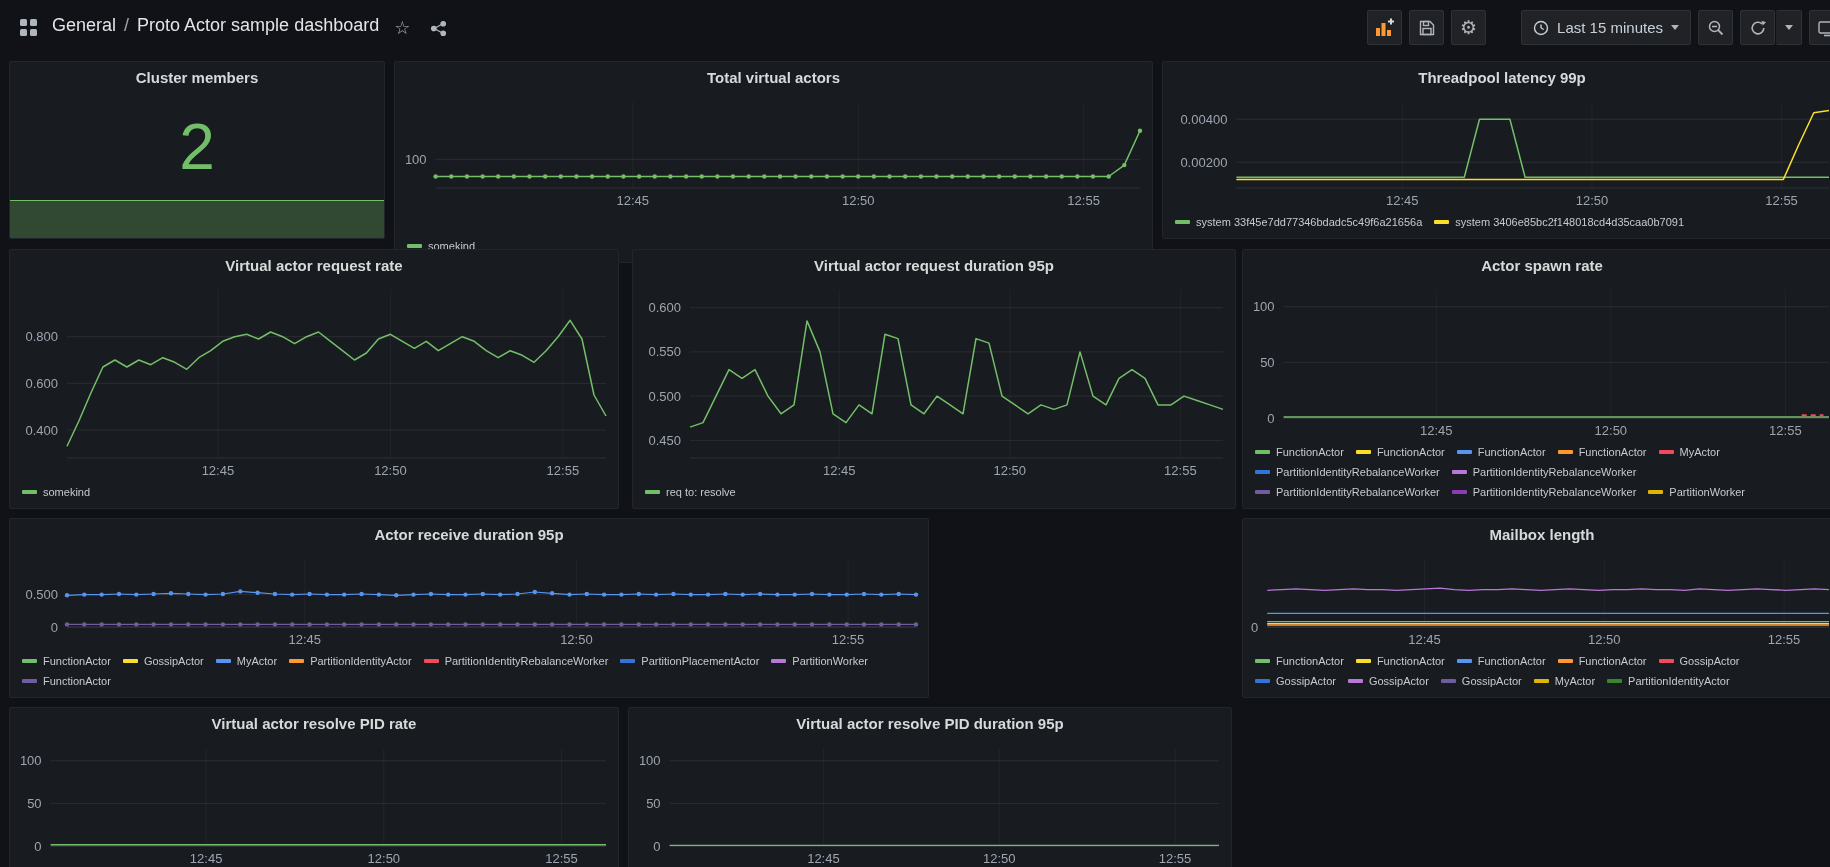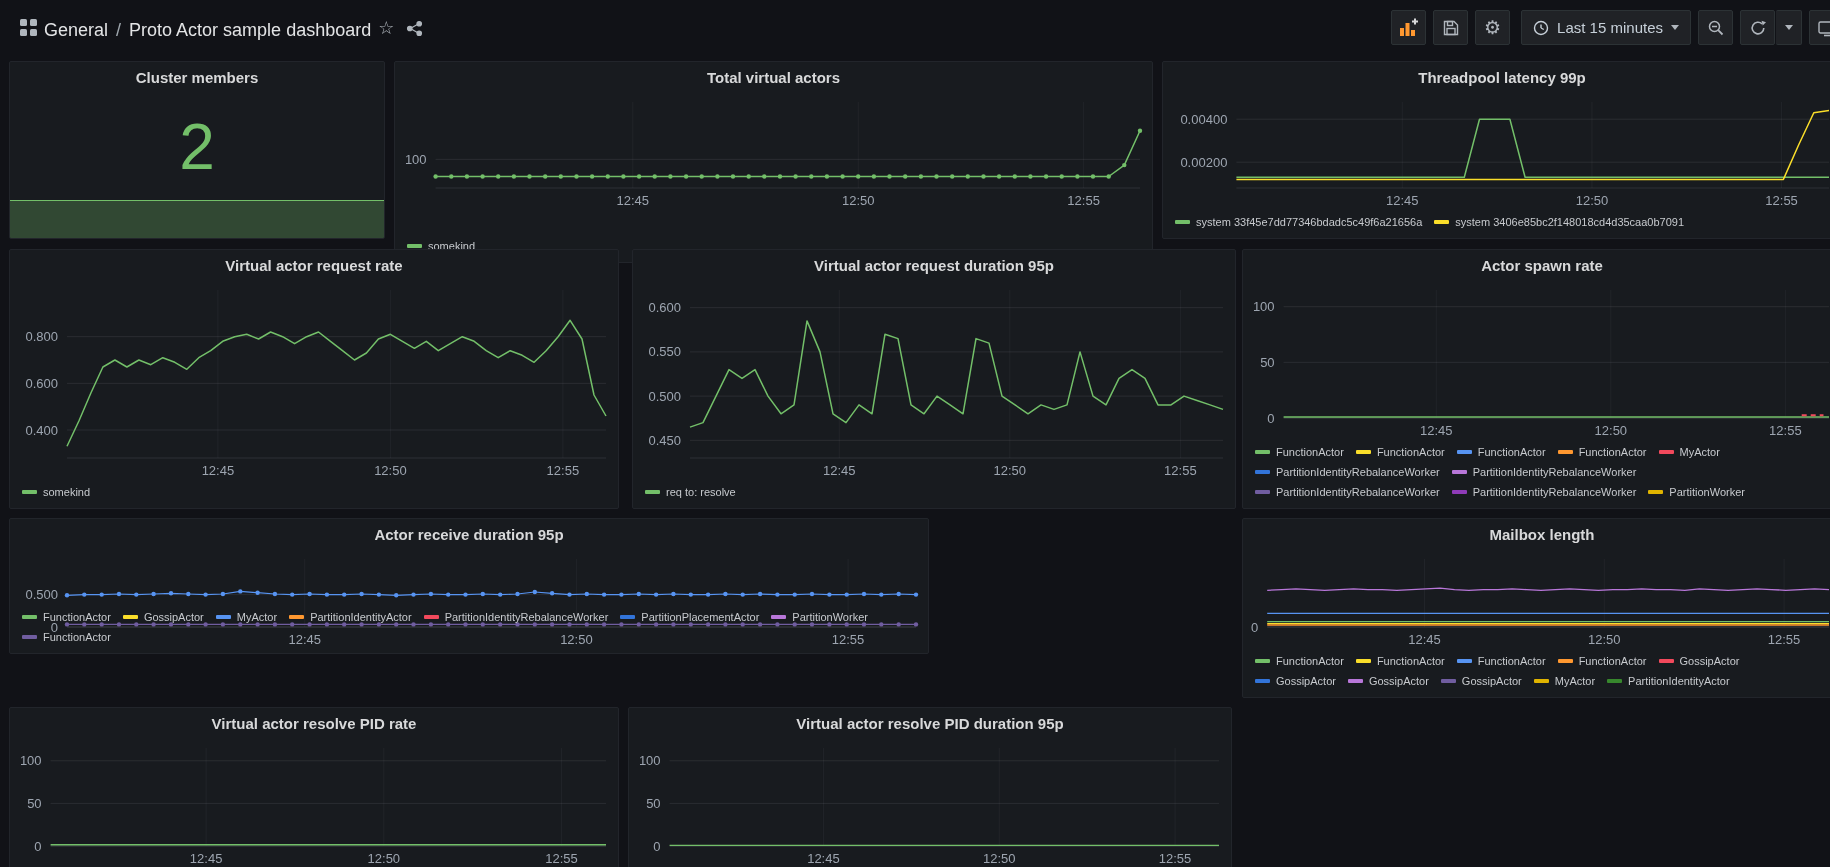--- a/index.html
+++ b/index.html
@@ -1,20 +1,20 @@
 <!DOCTYPE html>
 <html><head>
 <meta charset="utf-8">
 <style>
   *{margin:0;padding:0;box-sizing:border-box}
   html,body{width:1830px;height:867px;overflow:hidden;background:#111217;
     font-family:"Liberation Sans",sans-serif;color:#d8d9da}
   
   .navbar{position:relative;height:56px;display:flex;align-items:center;padding:0 16px;background:#111217}
-  .nav-left{display:flex;align-items:flex-end;gap:2px}
+  .nav-left{display:flex;align-items:flex-start;gap:10px}
   .crumb{font-size:18px;color:#e3e4e6;cursor:pointer;white-space:nowrap}
   .crumb-sep{font-size:18px;color:#9fa7ae}
   .icon-plain{background:none;border:none;color:#aeb4bb;font-size:18px;cursor:pointer;
     display:inline-flex;align-items:center;justify-content:center;width:26px;height:26px}
   .nav-right{position:absolute;right:-14px;top:10px;display:flex;gap:7px;align-items:center}
   .tool-btn{height:35px;min-width:35px;background:#202226;border:1px solid #2c3235;border-radius:2px;
     color:#c7d0d9;display:inline-flex;align-items:center;justify-content:center;cursor:pointer;font-size:15px}
   .time-btn{padding:0 11px;gap:8px}
   .caret{width:0;height:0;border-left:4.5px solid transparent;border-right:4.5px solid transparent;
     border-top:5px solid #b0b6bd;display:inline-block}
@@ -86,21 +86,21 @@
     <button class="tool-btn">
       <svg width="18" height="18" viewBox="0 0 18 18" fill="none" stroke="#b0b6bd" stroke-width="1.4">
           <path d="M2.5 2.5 h9.5 l3.5 3.5 v9.5 h-13 z"></path>
           <rect x="5.5" y="2.5" width="5" height="4"></rect>
           <rect x="5" y="9.5" width="8" height="6"></rect>
         </svg>
     </button>
     <button class="tool-btn">
       <span class="gear-glyph">⚙</span>
     </button>
-    <button class="tool-btn time-btn" style="margin-left:4px">
+    <button class="tool-btn time-btn" style="margin-left:28px">
       <svg width="16" height="16" viewBox="0 0 16 16" fill="none" stroke="#c7d0d9" stroke-width="1.4">
           <circle cx="8" cy="8" r="6.5"></circle>
           <line x1="8" y1="8" x2="8" y2="4.5"></line>
           <line x1="8" y1="8" x2="10.8" y2="9.5"></line>
         </svg>
       <span>Last 15 minutes</span>
       <i class="caret"></i>
     </button>
     <button class="tool-btn">
       <svg width="18" height="18" viewBox="0 0 18 18" fill="none" stroke="#b0b6bd" stroke-width="1.5">
@@ -350,21 +350,21 @@
         <i style="background: rgb(143, 59, 184);"></i>
         <span>PartitionIdentityRebalanceWorker</span>
       </span>
       <span class="legend-item">
         <i style="background: rgb(224, 180, 0);"></i>
         <span>PartitionWorker</span>
       </span>
     </div>
 </section>
 
-<section class="panel" style="left:9px;top:518px;width:920px;height:136px">
+<section class="panel" style="left:9px;top:518px;width:920px;height:180px">
   <header class="ptitle">Actor receive duration 95p</header>
   <div class="chart">
       <svg width="918" height="100" xmlns="http://www.w3.org/2000/svg">
         <line x1="57" y1="76" x2="906" y2="76" stroke="rgba(204,204,220,0.12)"></line>
         <line x1="57" y1="43.61904761904762" x2="906" y2="43.61904761904762" stroke="rgba(204,204,220,0.10)"></line>
         <text x="48" y="48.11904761904762" text-anchor="end" fill="#9da5b0" font-size="13" font-family="Liberation Sans,sans-serif">0.500</text>
         <line x1="57" y1="76" x2="906" y2="76" stroke="rgba(204,204,220,0.10)"></line>
         <text x="48" y="80.5" text-anchor="end" fill="#9da5b0" font-size="13" font-family="Liberation Sans,sans-serif">0</text>
         <line x1="294.72" y1="8" x2="294.72" y2="76" stroke="rgba(204,204,220,0.055)"></line>
         <text x="294.72" y="93" text-anchor="middle" fill="#9da5b0" font-size="13" font-family="Liberation Sans,sans-serif">12:45</text>

